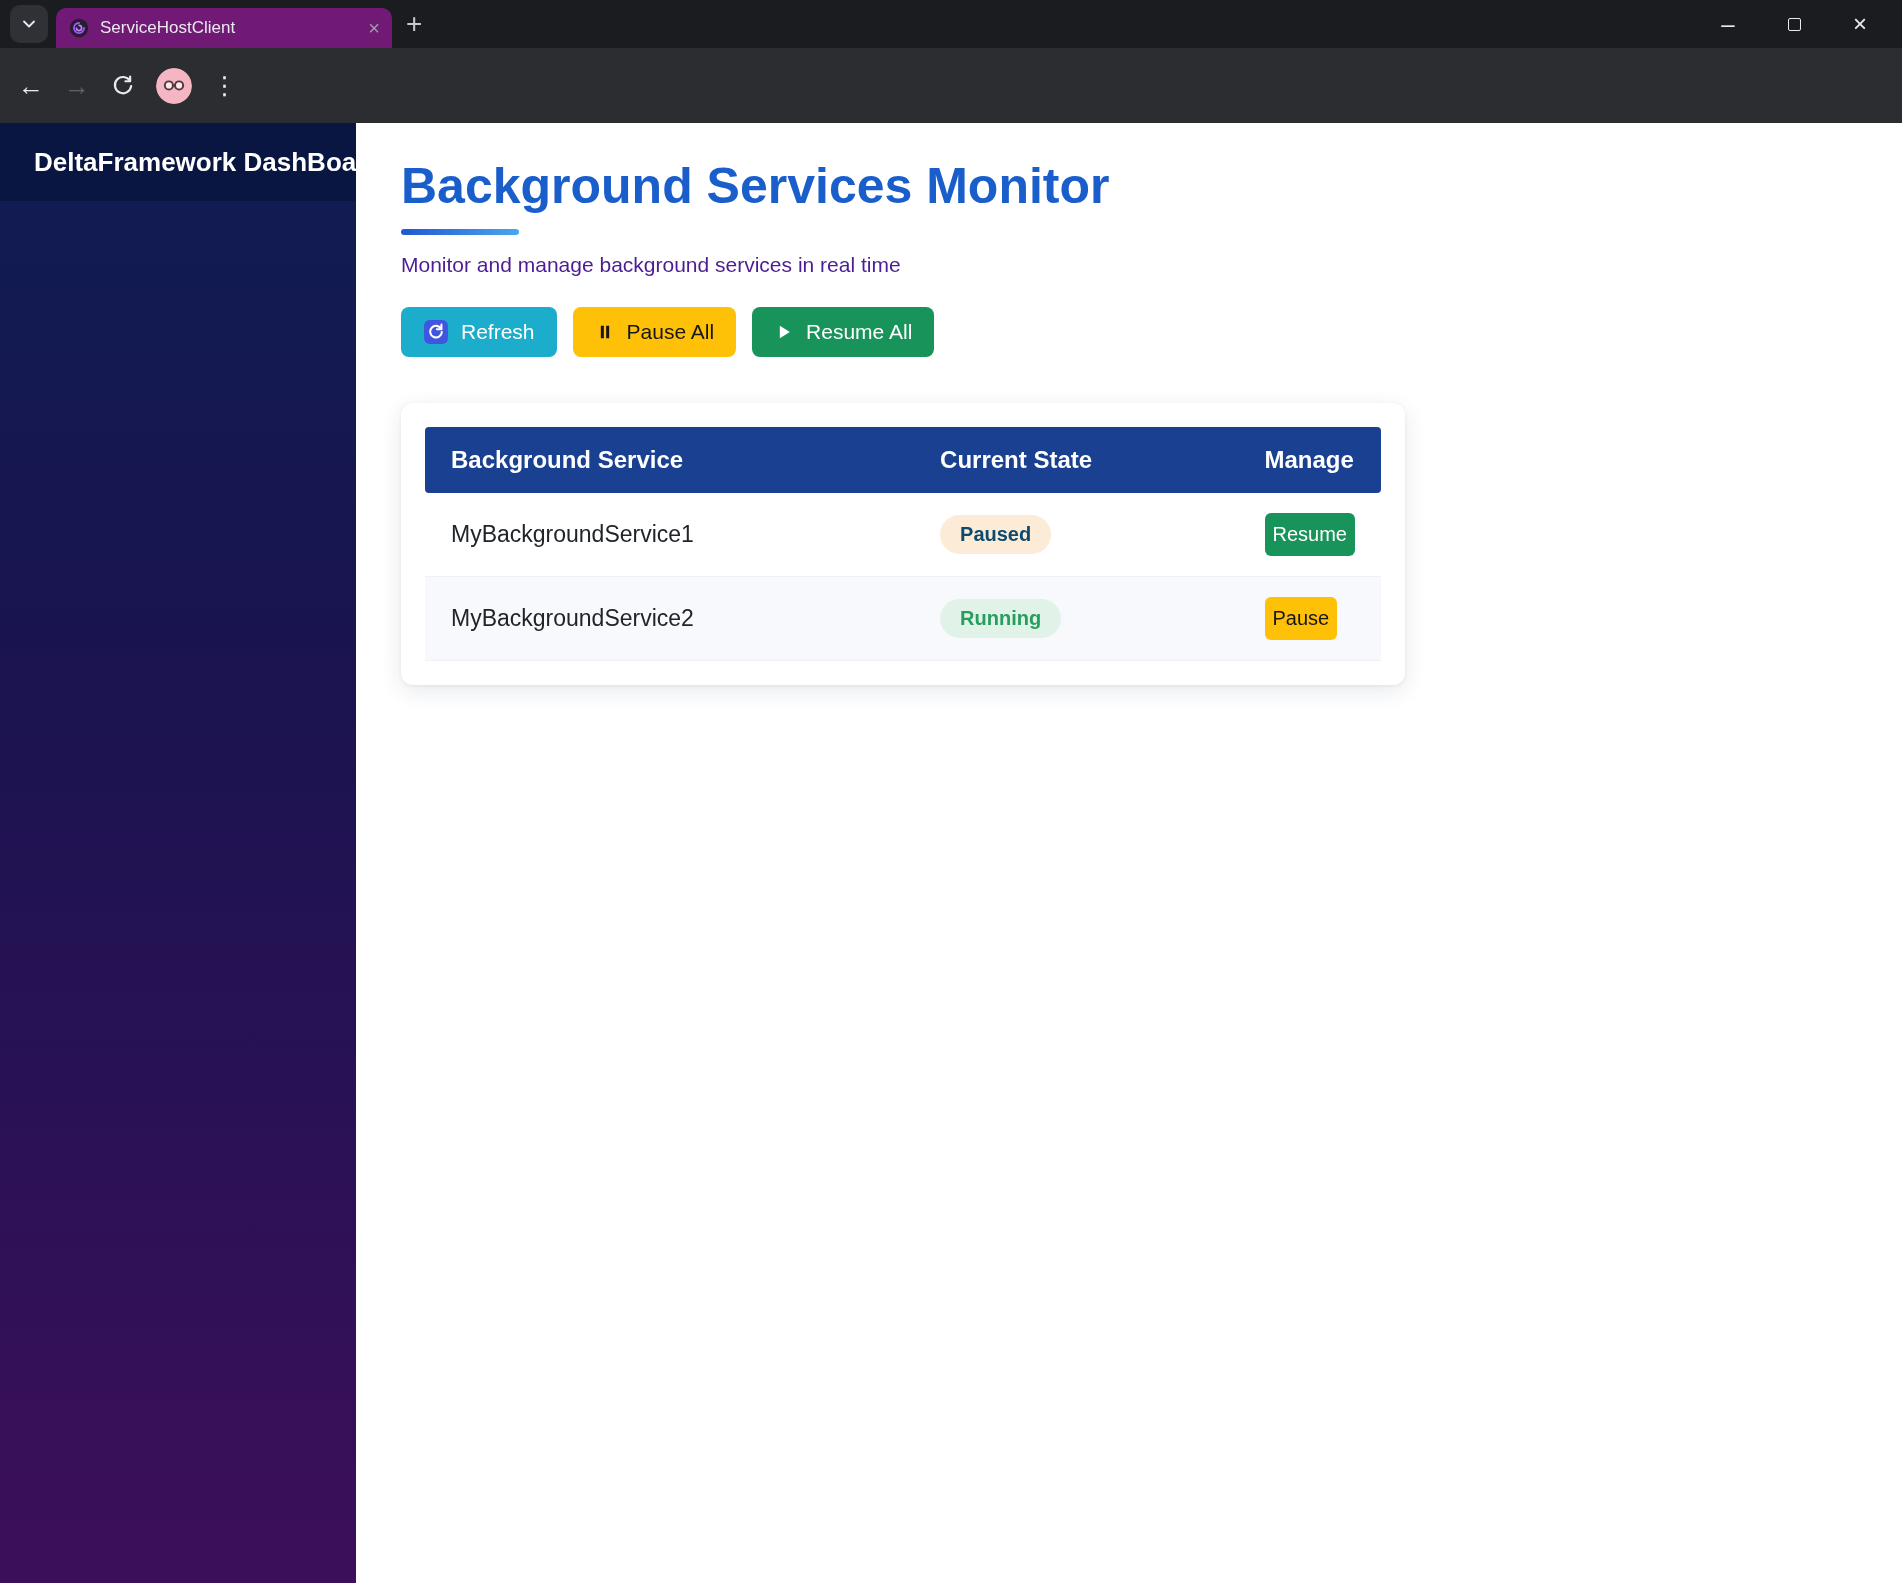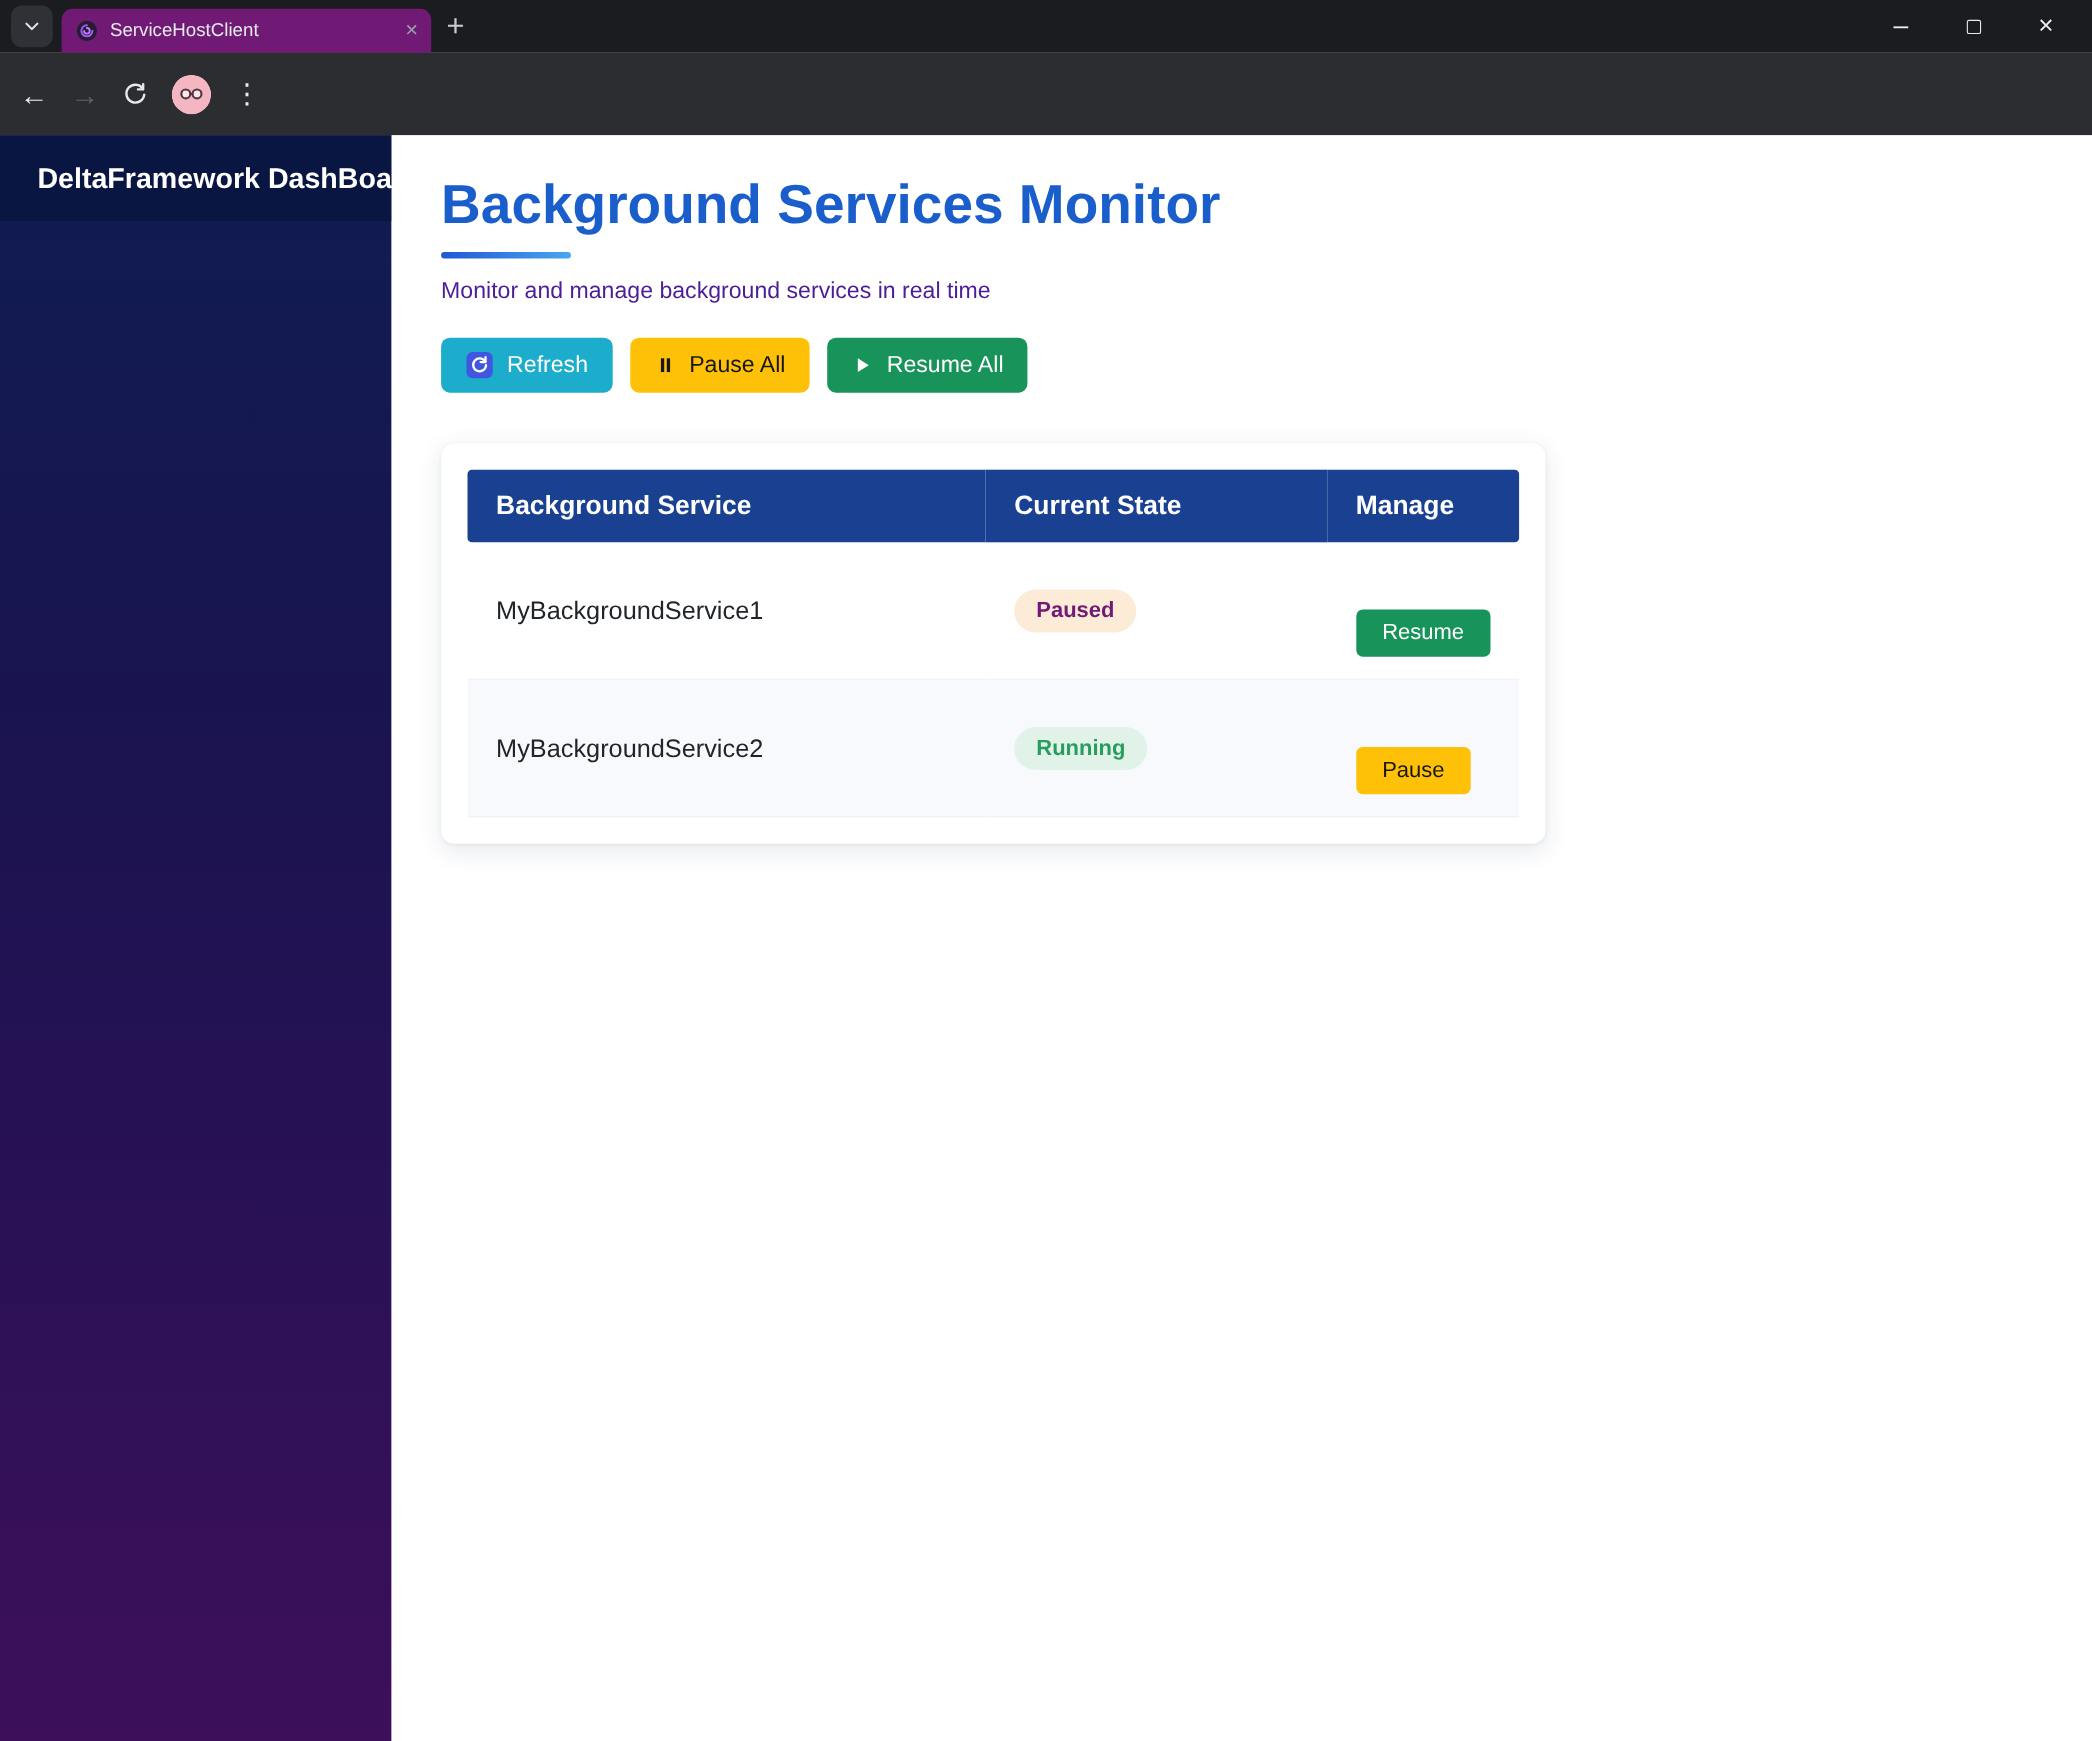--- a/index.html
+++ b/index.html
@@ -65,23 +65,23 @@
     box-shadow:0 6px 22px rgba(20,40,80,0.10), 0 1px 4px rgba(0,0,0,0.06); }
   table { width:100%; border-collapse:collapse; }
   thead th { background:#1a4191; color:#fff; font-size:24px; font-weight:700; text-align:left;
     padding:19px 26px; }
   thead th:first-child { width:500px; border-radius:4px 0 0 4px; }
   thead th:nth-child(2) { width:333px; }
   thead th:last-child { border-radius:0 4px 4px 0; }
   tbody td { padding:20px 26px; font-size:23px; color:#212529; border-bottom:1px solid #eef1f5; }
   tbody tr.alt { background:#f7f9fc; }
   .badge { display:inline-block; padding:8px 20px; border-radius:20px; font-weight:700; font-size:20px; }
-  .badge-paused { background:#fcecd7; color:#701a75; }
+  .badge-paused { background:#fcecd7; color:#0c4a6e; }
   .badge-running { background:#e1f3e8; color:#279e5f; }
-  .row-btn { border:none; border-radius:6px; padding:10px 24px; font-size:20px; font-family:inherit; cursor:pointer;margin-top:41px; }
+  .row-btn { border:none; border-radius:6px; padding:10px 8px; font-size:20px; font-family:inherit; cursor:pointer; }
   .row-btn-resume { background:#18935a; color:#fff; }
   .row-btn-pause { background:#ffc107; color:#161616; }
 
   svg { display:block; }
 </style>
 </head>
 <body>
 
 <div>
   <div class="tabstrip">

